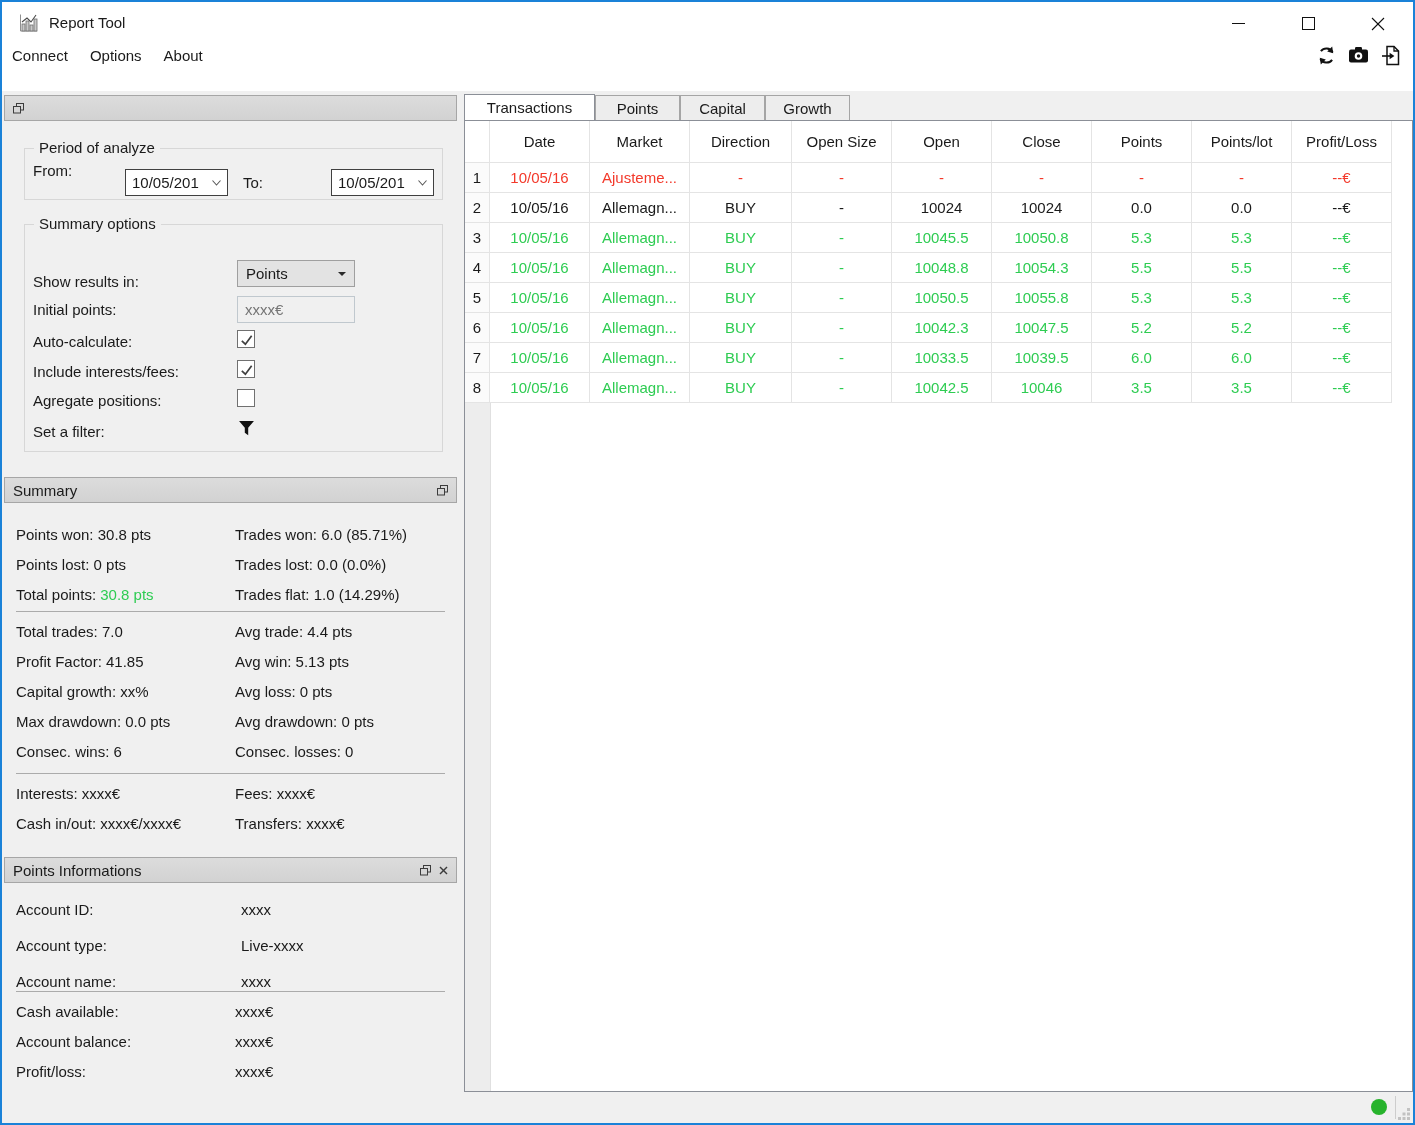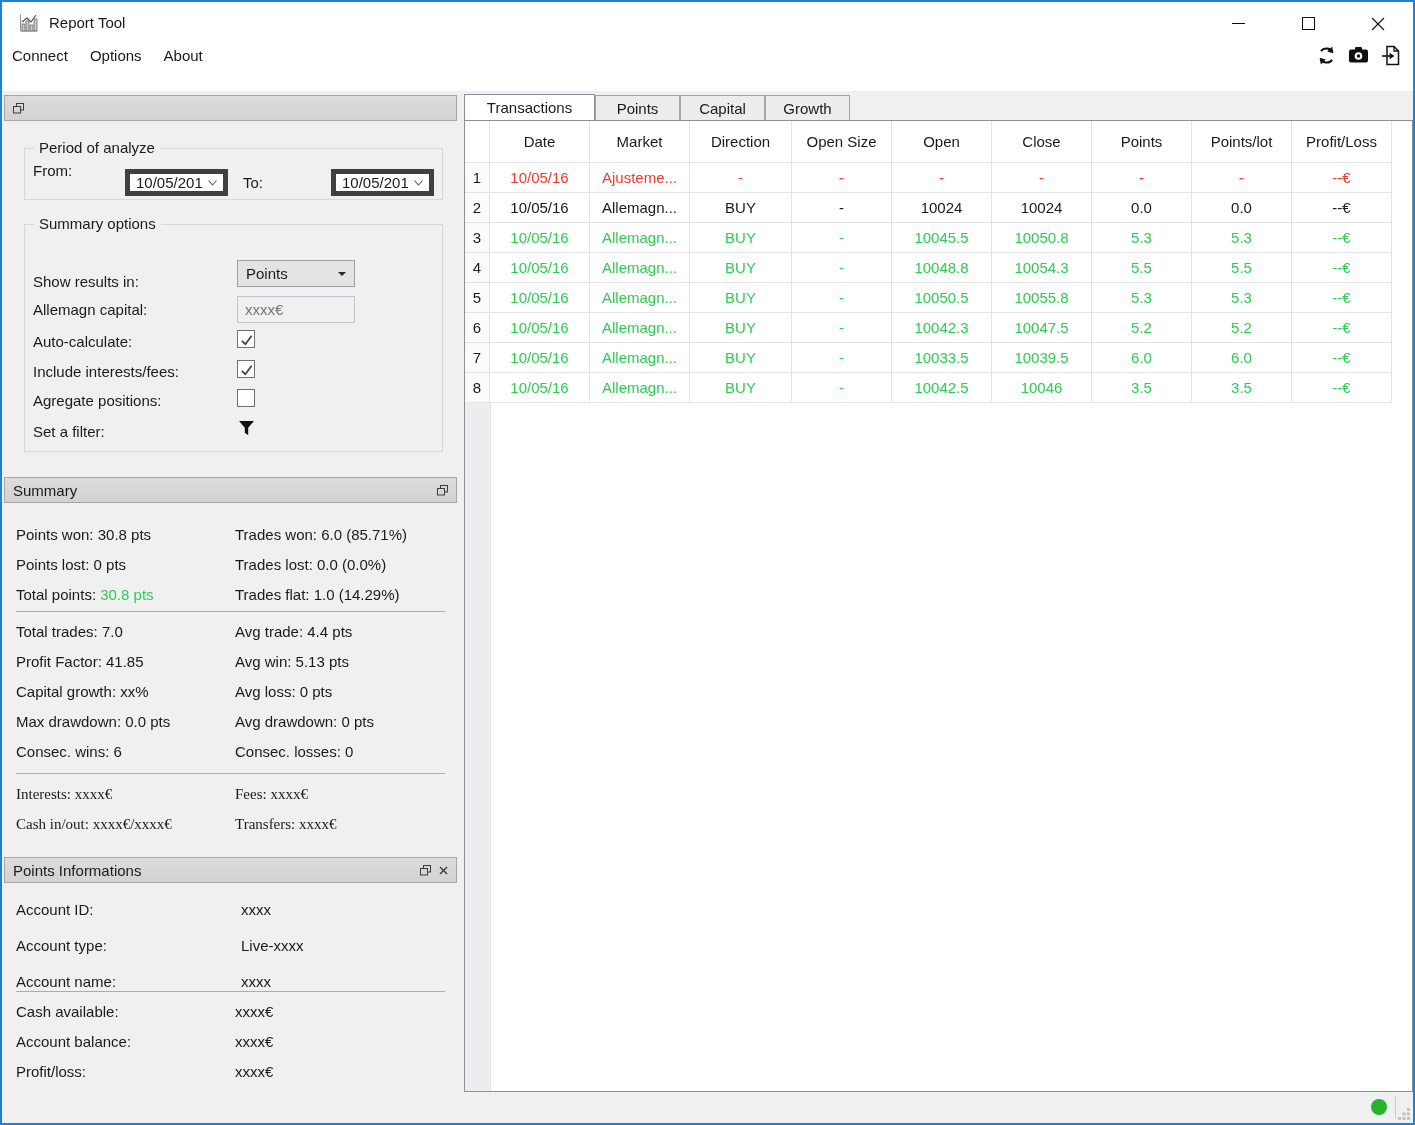--- a/index.html
+++ b/index.html
@@ -29,21 +29,21 @@
     position:absolute;left:2px;width:453px;height:26px;box-sizing:border-box;
     background:linear-gradient(#dcdcdc,#d2d2d2);border:1px solid #a6a6a6;
     display:flex;align-items:center;padding:0 8px;
   }
   .pane-header .ph-title{flex:1;}
   .ph-icons{display:flex;align-items:center;gap:8px;}
   .groupbox{position:absolute;border:1px solid #d7d7d7;box-sizing:border-box;}
   .groupbox .gb-title{position:absolute;top:-10px;left:9px;background:#f0f0f0;padding:0 5px;}
   .fld-label{position:absolute;white-space:nowrap;}
   .combo{
-    position:absolute;box-sizing:border-box;background:#fff;border:5px solid #404040;
+    position:absolute;box-sizing:border-box;background:#fff;border:1px solid #404040;
     display:flex;align-items:center;padding:0 6px;justify-content:space-between;
   }
   .combo .chev{flex:0 0 auto;margin-left:4px;}
   .select{
     position:absolute;box-sizing:border-box;background:#e3e3e3;border:1px solid #9f9f9f;
     display:flex;align-items:center;justify-content:space-between;padding:0 8px;
   }
   .select .tri{width:0;height:0;border-left:4px solid transparent;border-right:4px solid transparent;border-top:4px solid #2b2b2b;}
   .text-input{
     position:absolute;box-sizing:border-box;background:#f0f0f0;border:1px solid #c0c8ce;
@@ -176,21 +176,21 @@
 
     <div class="groupbox" style="left:22px;top:133px;width:419px;height:228px;">
       <span class="gb-title">Summary options</span>
 
       <span class="fld-label" style="left:8px;top:48px;">Show results in:</span>
       <div class="select" style="left:212px;top:35px;width:118px;height:27px;">
         <span>Points</span>
         <span class="tri"></span>
       </div>
 
-      <span class="fld-label" style="left:8px;top:76px;">Allemagn capital:</span>
+      <span class="fld-label" style="left:8px;top:76px;">Initial points:</span>
       <input class="text-input" style="left: 212px; top: 71px; width: 118px; height: 27px;" disabled="" placeholder="xxxx€">
 
       <span class="fld-label" style="left:8px;top:108px;">Auto-calculate:</span>
       <div class="checkbox checked" style="left:212px;top:105px;">
         <svg width="15" height="15" viewBox="0 0 16 16">
             <polyline points="3,9.5 6.8,13 13.5,4" fill="none" stroke="#3f3f3f" stroke-width="1.8"></polyline>
           </svg>
       </div>
 
       <span class="fld-label" style="left:8px;top:138px;">Include interests/fees:</span>
@@ -241,21 +241,21 @@
       <div>Avg win: 5.13 pts</div>
       <div>Capital growth: xx%</div>
       <div>Avg loss: 0 pts</div>
       <div>Max drawdown: 0.0 pts</div>
       <div>Avg drawdown: 0 pts</div>
       <div>Consec. wins: 6</div>
       <div>Consec. losses: 0</div>
     </div>
     <div class="divider" style="top:682px;"></div>
 
-    <div class="stat-grid" style="top:688px;font-family:Liberation Serif, serif;">
+    <div class="stat-grid" style="top:688px;">
       <div>Interests: xxxx€</div>
       <div>Fees: xxxx€</div>
       <div>Cash in/out: xxxx€/xxxx€</div>
       <div>Transfers: xxxx€</div>
     </div>
 
     <div class="pane-header" style="top:766px;">
       <span class="ph-title">Points Informations</span>
       <span class="ph-icons">
         <svg width="11" height="11" viewBox="0 0 11 11">

